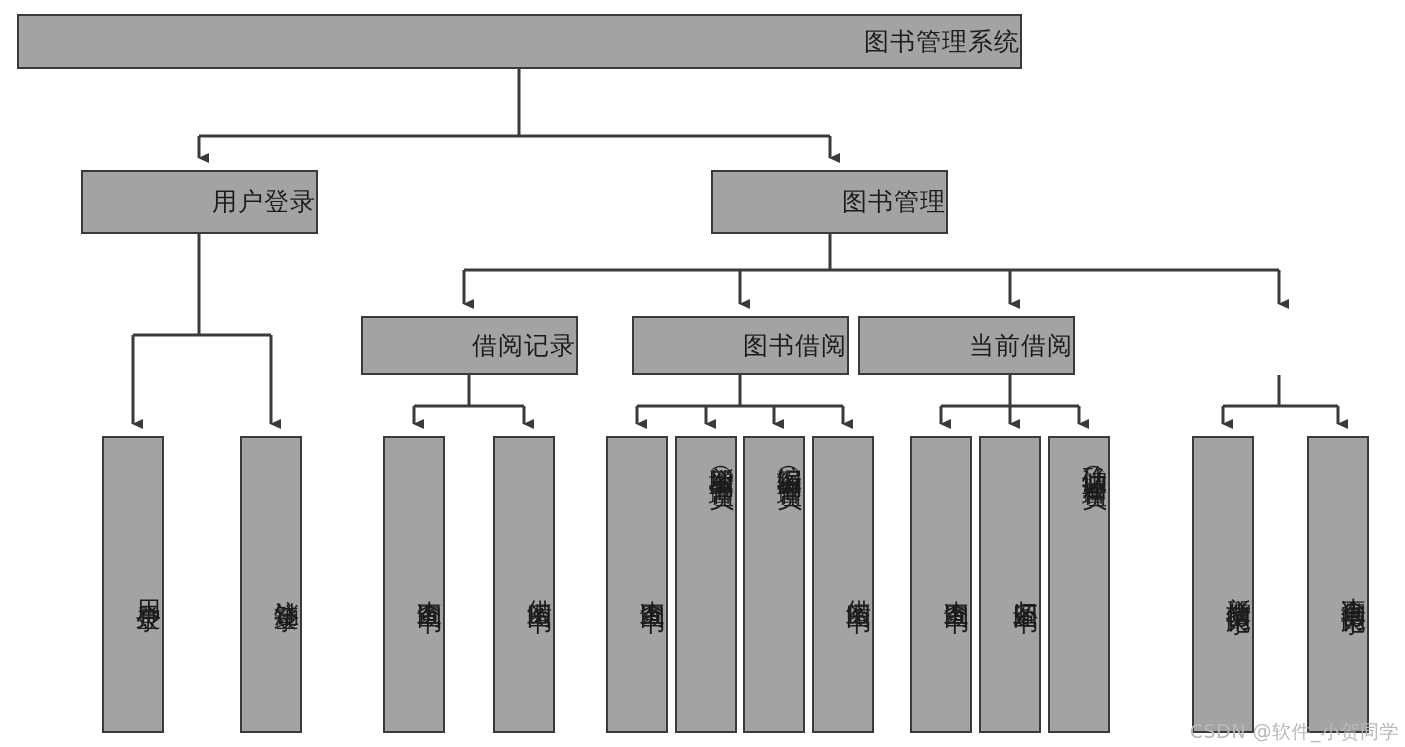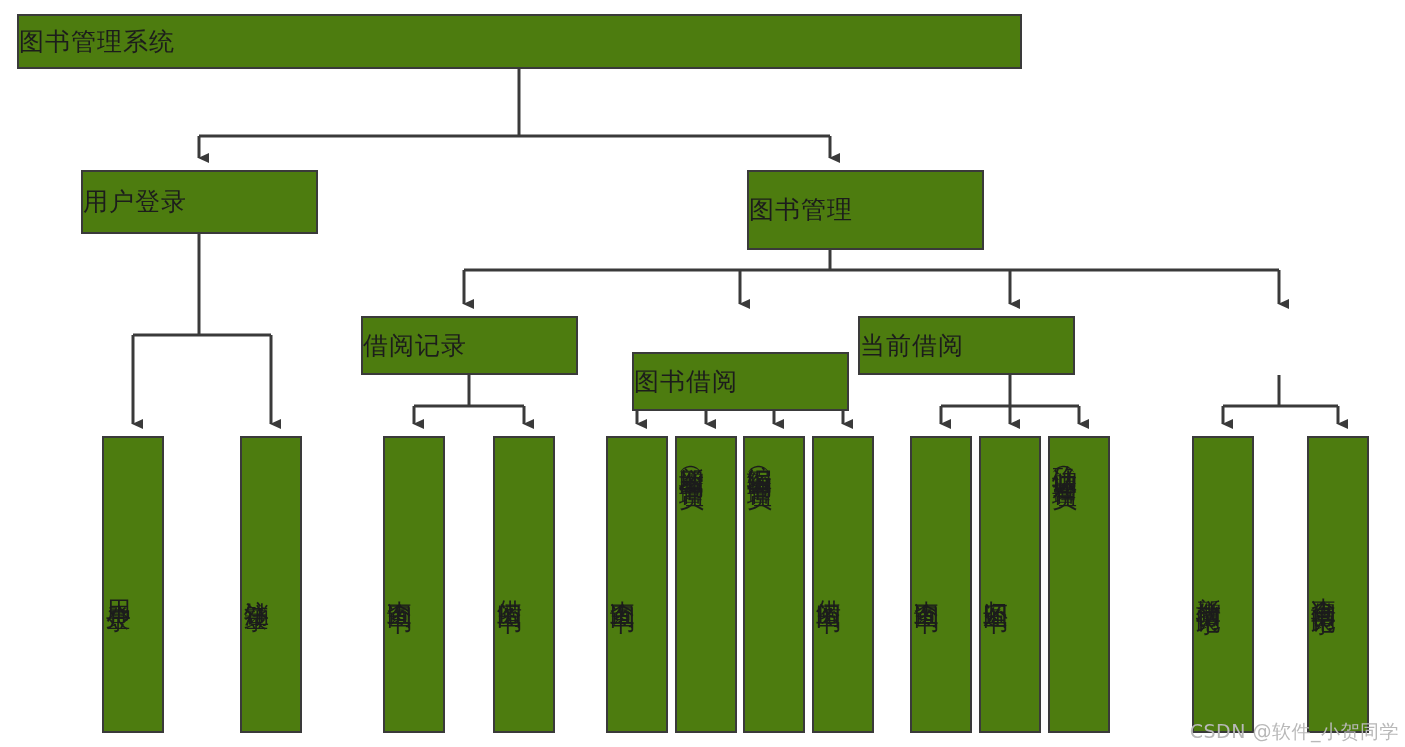--- a/index.html
+++ b/index.html
@@ -22,25 +22,25 @@
     position: absolute;
     left: 0;
     top: 0;
     width: 1405px;
     height: 747px;
     pointer-events: none;
   }
   .node {
     position: absolute;
     box-sizing: border-box;
-    background: #4d7c0f;
+    background: #a3a3a3;
     border: 2.5px solid #3a3a3a;
     display: flex;
     align-items: center;
-    justify-content: flex-start;
+    justify-content: flex-end;
     color: #1c1c1c;
   }
   .node.horiz {
     font-size: 25px;
     letter-spacing: 1px;
     line-height: 1.1;
   }
   .node.vert {
     font-size: 25px;
     letter-spacing: 2px;
@@ -125,28 +125,28 @@
     </g>
   </svg>
 
   <div class="node horiz" style="left:17px; top:14px; width:1005px; height:55px;">
     <span>图书管理系统</span>
   </div>
 
   <div class="node horiz" style="left:81px; top:170px; width:237px; height:64px;">
     <span>用户登录</span>
   </div>
-  <div class="node horiz" style="left:711px; top:170px; width:237px; height:80px;margin-left:36px;">
+  <div class="node horiz" style="left:711px; top:170px; width:237px; height:64px;">
     <span>图书管理</span>
   </div>
 
   <div class="node horiz" style="left:361px; top:316px; width:217px; height:59px;">
     <span>借阅记录</span>
   </div>
-  <div class="node horiz" style="left:632px; top:316px; width:217px; height:59px;margin-top:36px;">
+  <div class="node horiz" style="left:632px; top:316px; width:217px; height:59px;">
     <span>图书借阅</span>
   </div>
   <div class="node horiz" style="left:858px; top:316px; width:217px; height:59px;">
     <span>当前借阅</span>
   </div>
 
   <div class="node vert anchor-mid" style="left:102px; top:436px; width:62px; height:297px;">
     <span class="vtext">用户登录</span>
   </div>
   <div class="node vert anchor-mid" style="left:240px; top:436px; width:62px; height:297px;">

